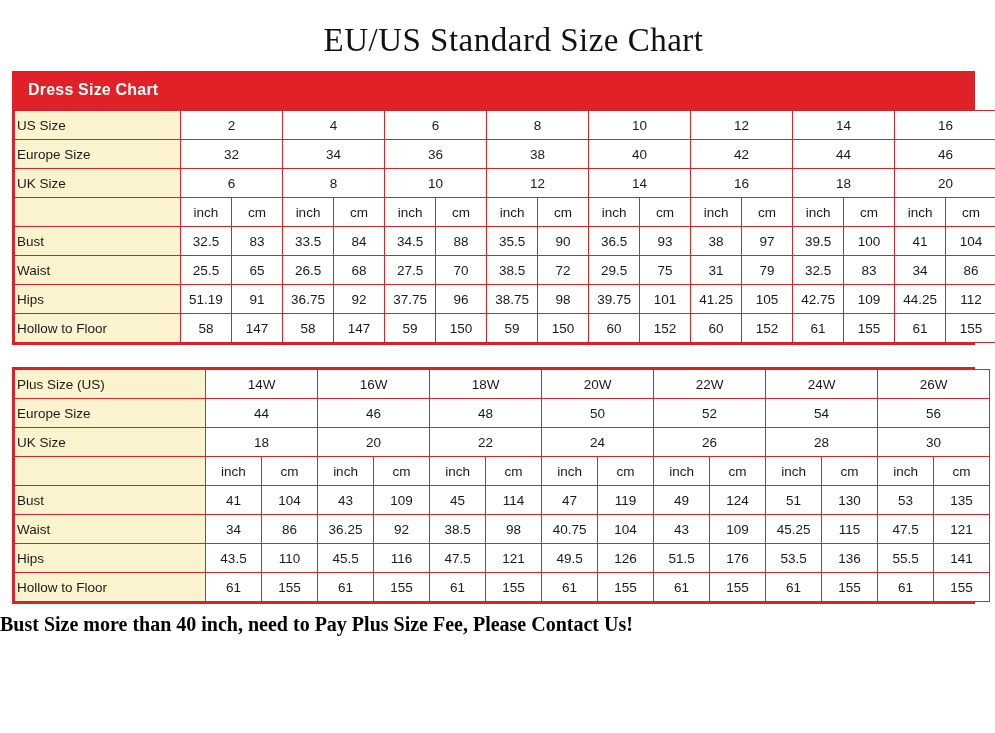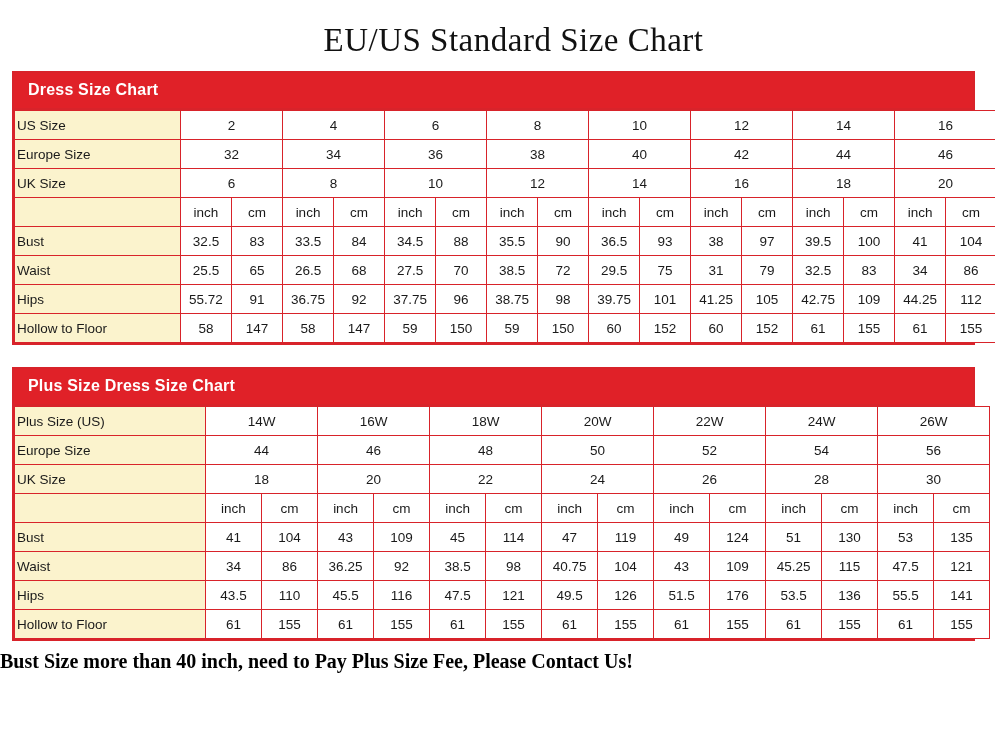--- a/index.html
+++ b/index.html
@@ -200,21 +200,21 @@
           <td>75</td>
           <td>31</td>
           <td>79</td>
           <td>32.5</td>
           <td>83</td>
           <td>34</td>
           <td>86</td>
         </tr>
         <tr>
           <td class="rowlabel">Hips</td>
-          <td>55.72</td>
+          <td>51.19</td>
           <td>91</td>
           <td>36.75</td>
           <td>92</td>
           <td>37.75</td>
           <td>96</td>
           <td>38.75</td>
           <td>98</td>
           <td>39.75</td>
           <td>101</td>
           <td>41.25</td>
@@ -241,21 +241,20 @@
           <td>61</td>
           <td>155</td>
           <td>61</td>
           <td>155</td>
         </tr>
       </tbody>
     </table>
   </div>
 
   <div class="chart-block second">
-    <div class="chart-header">Plus Size Dress Size Chart</div>
     <table class="size-table">
       <colgroup>
         <col style="width:191px">
         <col style="width:56px">
           <col style="width:56px">
         <col style="width:56px">
           <col style="width:56px">
         <col style="width:56px">
           <col style="width:56px">
         <col style="width:56px">

